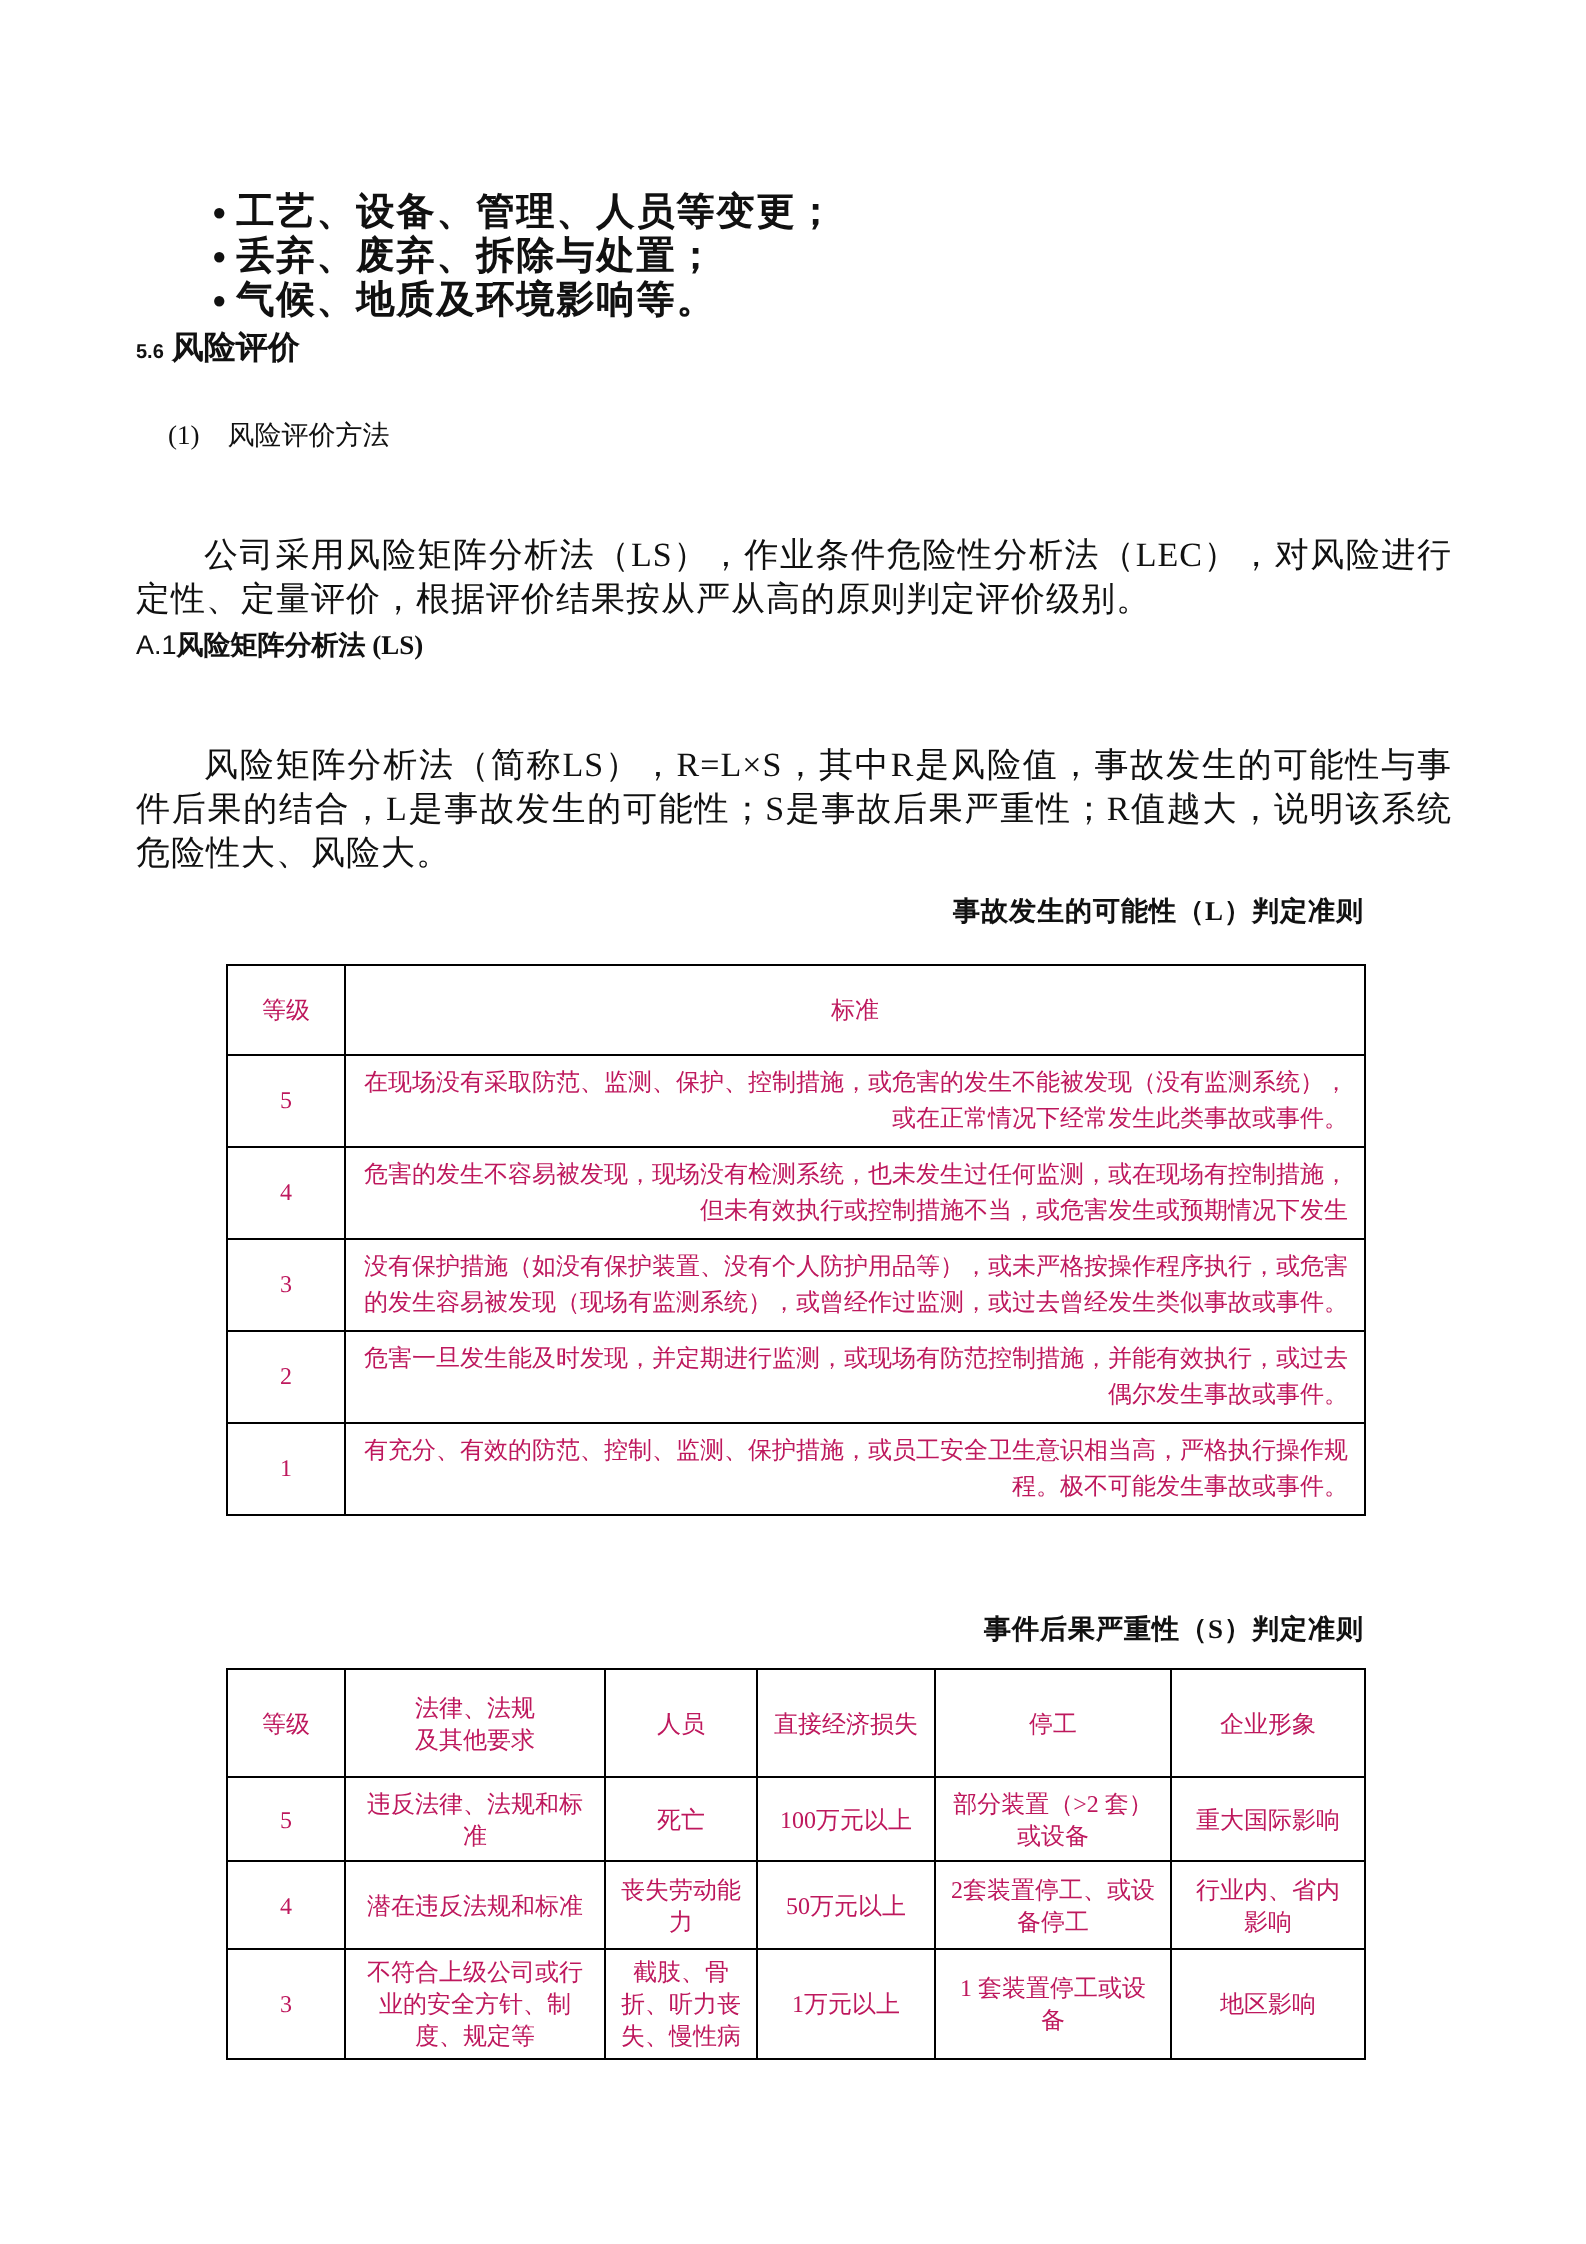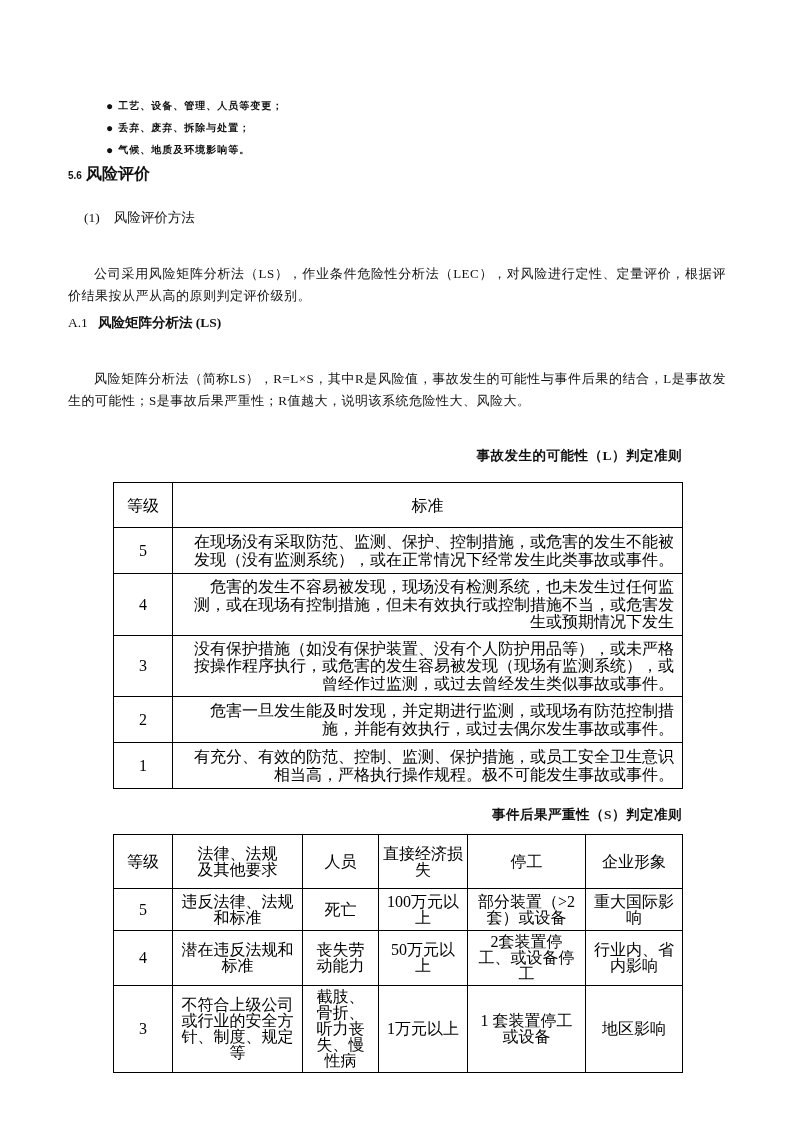--- a/index.html
+++ b/index.html
@@ -9,41 +9,41 @@
     margin:0 auto;
     background:#ffffff;
     color:#111;
     font-family:"Liberation Serif","DejaVu Serif",serif;
     overflow:hidden;
   }
   
   .bullets{position:absolute;top:96px;left:106px;}
   .bullet-row{display:flex;align-items:center;height:21px;margin-bottom:1px;}
   .bullet-glyph{font-size:12px;margin-right:5px;line-height:21px;}
-  .bullet-text{font-size:10px;font-weight:bold;letter-spacing:1px;line-height:21px;font-family:Liberation Mono, monospace;}
+  .bullet-text{font-size:19px;font-weight:bold;letter-spacing:1px;line-height:21px;}
   
   .h-section{position:absolute;top:164px;left:68px;font-size:16px;font-weight:bold;}
   .h-section .num{margin-right:4px;font-family:"Liberation Sans",sans-serif;font-size:10px;}
   .h-method{position:absolute;top:209px;left:84px;font-size:13.5px;}
   .h-method .num{margin-right:14px;}
   .h-matrix{position:absolute;top:314px;left:68px;font-size:13.5px;font-weight:bold;}
-  .h-matrix .num{margin-right:10px;font-family:Liberation Serif, serif;font-weight:normal;}
+  .h-matrix .num{font-family:Liberation Sans, sans-serif;font-weight:normal;}
   
-  .para{position:absolute;left:68px;width:658px;font-size:13px;line-height:22px;
+  .para{position:absolute;left:68px;width:658px;font-size:17px;line-height:22px;
         text-align:justify;text-indent:2em;letter-spacing:0.5px;}
   .para1{top:250px;}
   .para2{top:355px;}
   
   .tbl-title{position:absolute;left:113px;width:569px;text-align:right;
              font-size:13.5px;font-weight:bold;letter-spacing:0.5px;}
   .t1-title{top:447px;}
   .t2-title{top:806px;}
   
   table{border-collapse:collapse;table-layout:fixed;position:absolute;left:113px;
-        width:569px;font-size:16px;color:#000000;}
+        width:569px;font-size:12px;color:#be185d;}
   .t1{top:482px;}
   .t2{top:834px;}
   th,td{border:1px solid #000;vertical-align:middle;line-height:17px;}
   th{font-weight:normal;text-align:center;}
   .t1 th{height:42px;}
   .t1 td.level{text-align:center;}
   .t1 td.criteria{text-align:right;padding:4px 8px;line-height:17.5px;}
   .t1 tr.r{height:46px;}
   .t2 th{height:51px;white-space:pre-line;line-height:16px;}
   .t2 td{text-align:center;padding:3px 7px;line-height:16px;}

